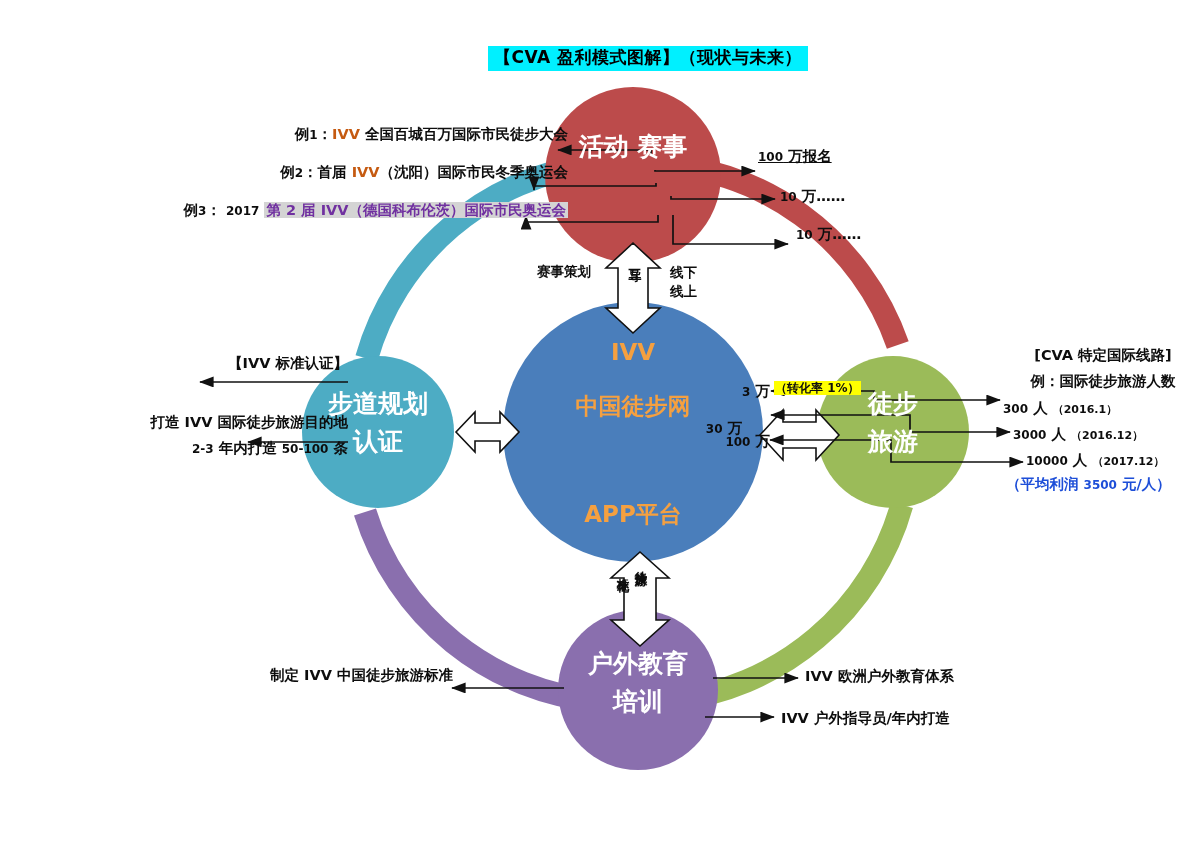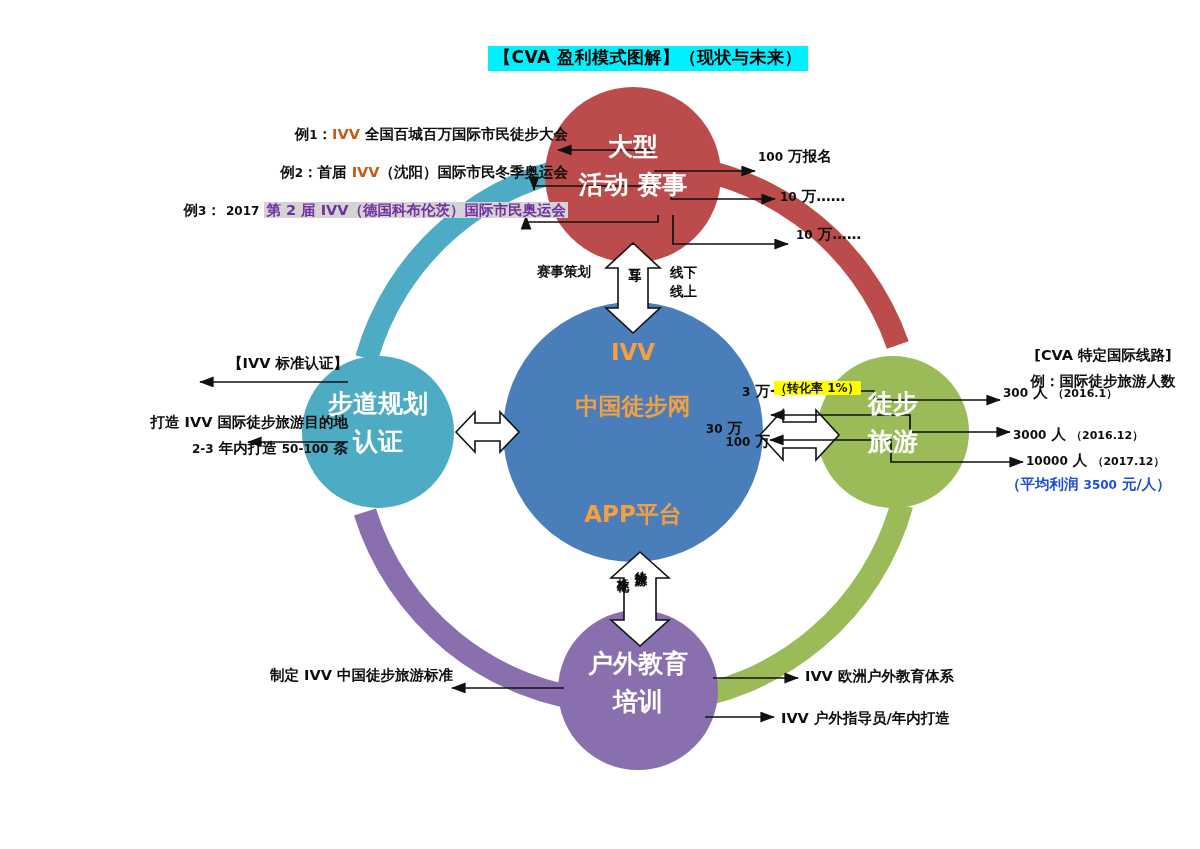--- a/index.html
+++ b/index.html
@@ -169,21 +169,20 @@
       <path d="M516,688 L404,688" marker-end="url(#ahl)"></path>
     </g>
 
     <g stroke="#111" stroke-width="1.7" fill="none">
       <path d="M665,678 L750,678" marker-end="url(#ah)"></path>
       <path d="M657,717 L726,717" marker-end="url(#ah)"></path>
     </g>
   </svg>
 
   <div class="node-label big" style="left:485px;top:128px;width:200px;">
-    <div>大型</div>
     <div>活动 赛事</div>
   </div>
 
   <div class="node-label big" style="left:765px;top:385px;width:160px;">
     <div>徒步</div>
     <div>旅游</div>
   </div>
 
   <div class="node-label big" style="left:240px;top:385px;width:180px;">
     <div>步道规划</div>
@@ -214,21 +213,21 @@
   </div>
 
   <div class="anno rt" style="left:120px;top:162px;width:400px;">
     <span>例<span class="sm">2</span>：首届 <span style="color:#C55A11">IVV</span>（沈阳）国际市民冬季奥运会</span>
   </div>
 
   <div class="anno rt" style="left:100px;top:200px;width:420px;">
     <span>例<span class="sm">3</span>： <span class="sm">2017</span> </span><span class="hl-gray">第 2 届 IVV（德国科布伦茨）国际市民奥运会</span>
   </div>
 
-  <div class="anno" style="left:710px;top:146px;">
+  <div class="anno" style="left:710px;top:146px;text-decoration:underline;">
     <span class="sm">100</span>
     <span>万</span><span>报名</span>
   </div>
 
   <div class="anno" style="left:732px;top:186px;">
     <span class="sm">10</span>
     <span>万</span><span>……</span>
   </div>
 
   <div class="anno" style="left:748px;top:224px;">
@@ -249,21 +248,21 @@
     <span>万</span>
   </div>
 
   <div class="anno" style="left:726px;top:380px;font-size:12px;">
     <span class="hl-yellow">（转化率 1%）</span>
   </div>
 
   <div class="anno center" style="left:930px;top:345px;width:250px;">[CVA 特定国际线路]</div>
   <div class="anno center" style="left:920px;top:371px;width:270px;">例：国际徒步旅游人数</div>
 
-  <div class="anno" style="left:955px;top:382px;">
+  <div class="anno" style="left:955px;top:398px;">
     <span class="sm">300</span>
     <span>人</span>
     <span class="xs">（2016.1）</span>
   </div>
 
   <div class="anno" style="left:965px;top:424px;">
     <span class="sm">3000</span>
     <span>人</span>
     <span class="xs">（2016.12）</span>
   </div>

